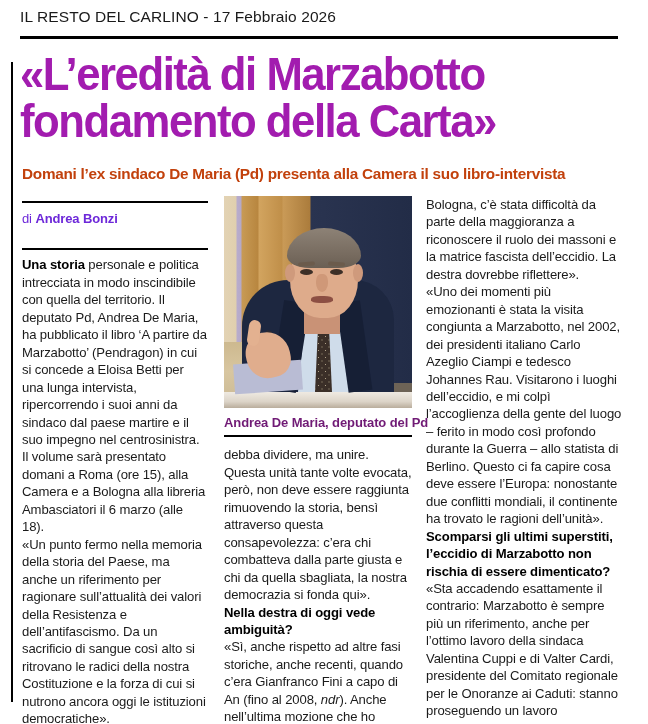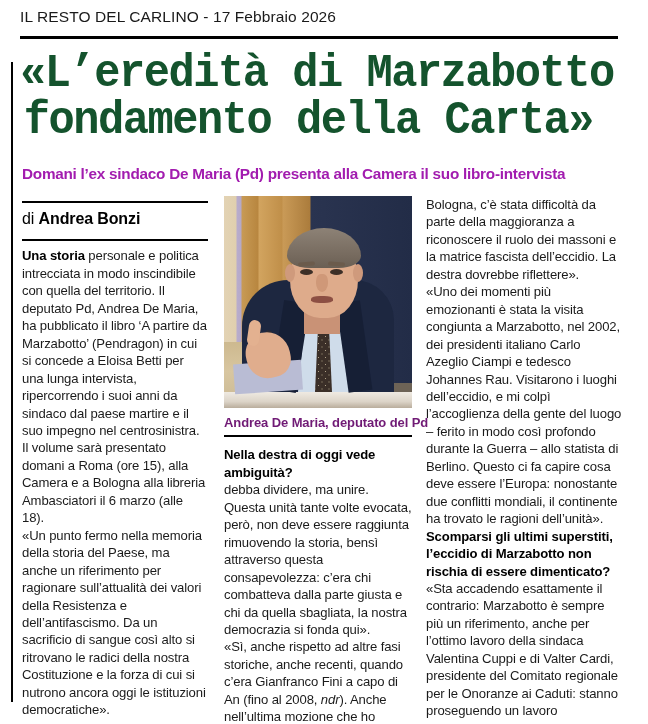--- a/index.html
+++ b/index.html
@@ -56,41 +56,40 @@
   
   .headline {
     position: absolute;
     left: 20px;
     top: 51px;
     width: 616px;
     font-size: 47px;
     line-height: 0.99;
     font-weight: 700;
     letter-spacing: -1.6px;
-    color: #14532d;
-    font-family: Liberation Mono, monospace;
+    color: #a21caf;
+    font-family: Liberation Sans, sans-serif;
     font-stretch: condensed;
-    text-align: right;
   }
   .headline .hl-line {
     display: block;
     white-space: nowrap;
     transform: scaleX(0.93);
     transform-origin: left center;
   }
 
   .subhead {
     position: absolute;
     left: 22px;
     top: 165px;
     width: 614px;
     font-size: 15.3px;
     font-weight: 600;
     letter-spacing: -0.25px;
-    color: #a21caf;
+    color: #c2410c;
     white-space: nowrap;
   }
 
   
   .col {
     position: absolute;
     top: 196px;
     font-size: 13.1px;
     line-height: 17.45px;
     color: #1b1b1b;
@@ -101,23 +100,23 @@
   .col-3 { left: 426px; width: 196px; }
 
   
   .byline-rule-top {
     height: 2px;
     background: #000000;
     margin: 5px 0 0 0;
     width: 186px;
   }
   .byline {
-    font-size: 16px;
-    padding: 7px 0 12px 0;
-    color: #000000;
+    font-size: 13px;
+    padding: 7px 0 21px 0;
+    color: #6d28d9;
   }
   .byline b { font-weight: 700; }
   .byline-rule-bottom {
     height: 2px;
     background: #000000;
     width: 186px;
     margin-bottom: 6px;
   }
 
   .para {
@@ -386,22 +385,22 @@
       <div class="nose"></div>
       <div class="mouth"></div>
       <div class="papers"></div>
       <div class="pen"></div>
       <div class="hand"></div>
       <div class="finger"></div>
     </div>
     <div class="caption">Andrea De Maria, deputato del Pd</div>
     <div class="caption-rule"></div>
 
+    <p class="para">debba dividere, ma unire. Questa unità tante volte evocata, però, non deve essere raggiunta rimuovendo la storia, bensì attraverso questa consapevolezza: c’era chi combatteva dalla parte giusta e chi da quella sbagliata, la nostra democrazia si fonda qui».</p>
     <p class="para q">Nella destra di oggi vede ambiguità?</p>
-    <p class="para">debba dividere, ma unire. Questa unità tante volte evocata, però, non deve essere raggiunta rimuovendo la storia, bensì attraverso questa consapevolezza: c’era chi combatteva dalla parte giusta e chi da quella sbagliata, la nostra democrazia si fonda qui».</p>
     <p class="para"><span>«Sì, anche rispetto ad altre fasi storiche, anche recenti, quando c’era Gianfranco Fini a capo di An (fino al 2008, </span><i>ndr</i><span>). Anche nell’ultima mozione che ho presentato sulla Strage di</span></p>
   </div>
 
   <div class="col col-3">
     <p class="para">Bologna, c’è stata difficoltà da parte della maggioranza a riconoscere il ruolo dei massoni e la matrice fascista dell’eccidio. La destra dovrebbe riflettere».</p>
     <p class="para">«Uno dei momenti più emozionanti è stata la visita congiunta a Marzabotto, nel 2002, dei presidenti italiano Carlo Azeglio Ciampi e tedesco Johannes Rau. Visitarono i luoghi dell’eccidio, e mi colpì l’accoglienza della gente del luogo – ferito in modo così profondo durante la Guerra – allo statista di Berlino. Questo ci fa capire cosa deve essere l’Europa: nonostante due conflitti mondiali, il continente ha trovato le ragioni dell’unità».</p>
     <p class="para q">Scomparsi gli ultimi superstiti, l’eccidio di Marzabotto non rischia di essere dimenticato?</p>
     <p class="para">«Sta accadendo esattamente il contrario: Marzabotto è sempre più un riferimento, anche per l’ottimo lavoro della sindaca Valentina Cuppi e di Valter Cardi, presidente del Comitato regionale per le Onoranze ai Caduti: stanno proseguendo un lavoro importante, che anche io e porto tuttora avanti».</p>
   </div>
 

